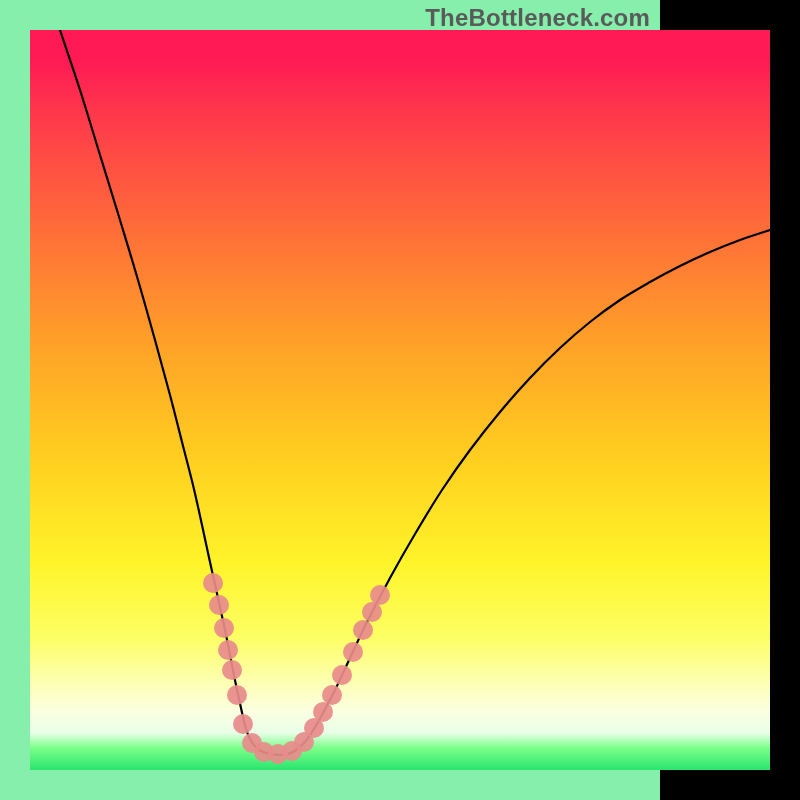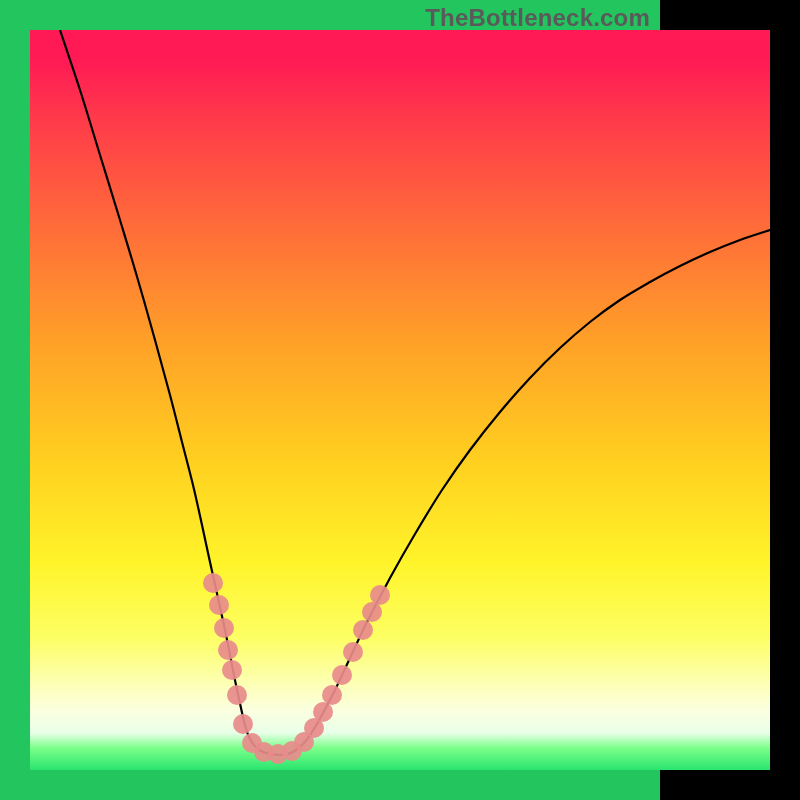--- a/index.html
+++ b/index.html
@@ -9,21 +9,21 @@
     height: 800px;
     background: #000;
     overflow: hidden;
   }
   .frame {
     position: absolute;
     top: 0;
     left: 0;
     width: 660px;
     height: 800px;
-    background: #22c55e;
+    background: #86efac;
   }
   .plot {
     position: absolute;
     top: 30px;
     left: 30px;
     width: 740px;
     height: 740px;
     overflow: hidden;
   }
   .gradient {

